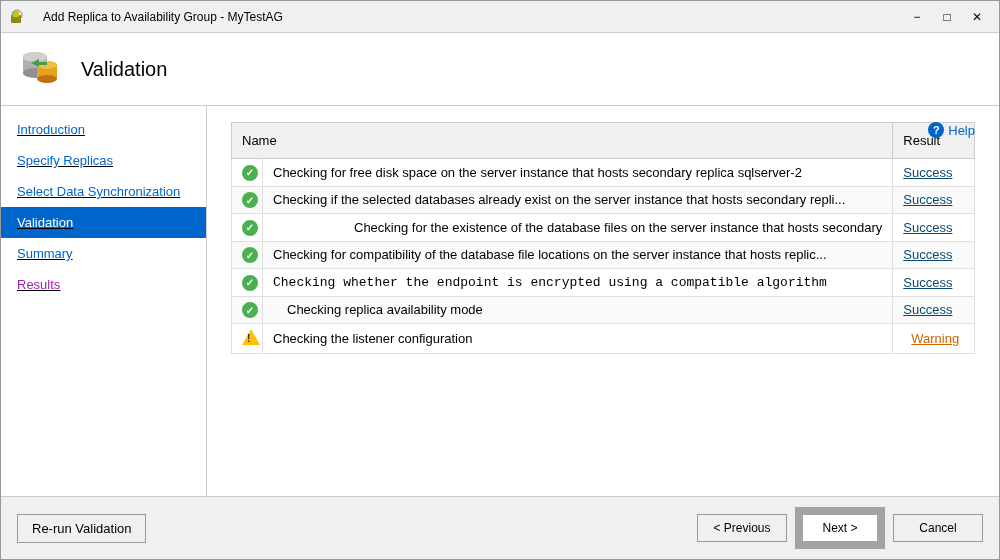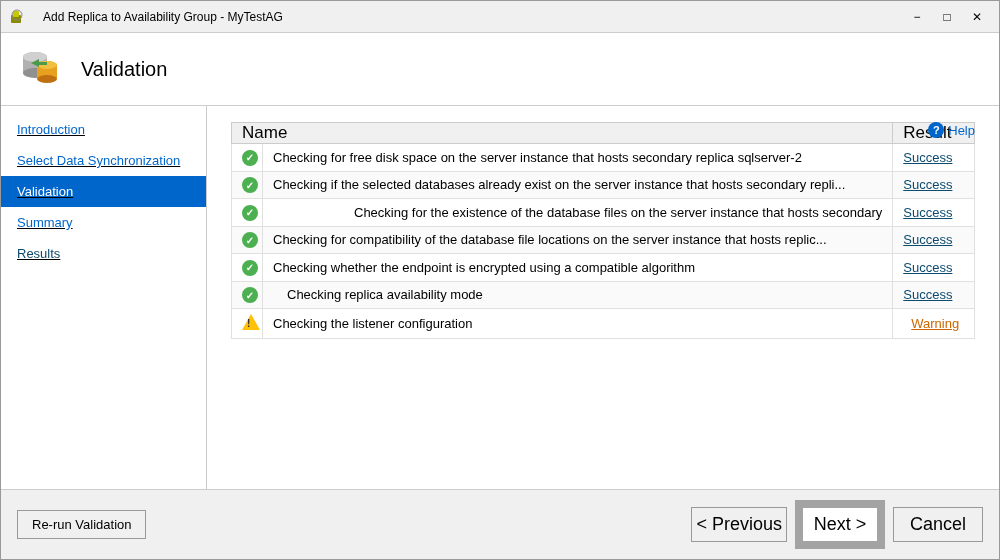--- a/index.html
+++ b/index.html
@@ -101,21 +101,21 @@
       padding: 8px 16px;
       cursor: pointer;
       color: #0066cc;
       font-size: 13px;
     }
     .sidebar-item.active {
       background: #0066cc;
       color: #ffffff;
     }
     .sidebar-item.inactive {
-      color: #0c4a6e;
+      color: #a21caf;
       cursor: default;
     }
 
     
     .content {
       flex: 1;
       padding: 16px 24px;
       overflow-y: auto;
       background: #ffffff;
       position: relative;
@@ -150,24 +150,24 @@
       margin-top: 8px;
     }
     .validation-table {
       width: 100%;
       border-collapse: collapse;
       border: 1px solid #ccc;
     }
     .validation-table th {
       background: #f0f0f0;
       border: 1px solid #ccc;
-      padding: 0 10px;
+      padding: 10px 10px;
       text-align: left;
       font-weight: normal;
-      font-size: 17px;
+      font-size: 13px;
     }
     .validation-table td {
       border: 1px solid #e0e0e0;
       padding: 5px 10px;
       font-size: 13px;
       background: #fff;
     }
     .validation-table tr:nth-child(even) td { background: #fafafa; }
     .icon-cell {
       width: 24px;
@@ -231,21 +231,21 @@
       border: 1px solid #999;
       padding: 6px 14px;
       font-size: 13px;
       cursor: pointer;
       margin-right: auto;
     }
     .nav-btn {
       background: #f0f0f0;
       border: 1px solid #999;
       padding: 6px 4px;
-      font-size: 18px;
+      font-size: 12px;
       cursor: pointer;
       min-width: 90px;
     }
     .nav-btn.next {
       background: #fff;
       border: 8px solid #a3a3a3;
       color: #000;
     }
   </style>
 </head>
@@ -288,20 +288,23 @@
       </svg>
     </div>
     <span class="header-title">Validation</span>
   </div>
 
   <div class="main-content">
 
     <div class="sidebar">
       <div class="sidebar-item link">
         <span>Introduction</span>
+      </div>
+      <div class="sidebar-item link">
+        <span>Specify Replicas</span>
       </div>
       <div class="sidebar-item link">
         <span>Select Data Synchronization</span>
       </div>
       <div class="sidebar-item active">
         <span>Validation</span>
       </div>
       <div class="sidebar-item link">
         <span>Summary</span>
       </div>
@@ -340,21 +343,21 @@
               <td style="max-width: 600px; text-align: right;">Checking for the existence of the database files on the server instance that hosts secondary</td>
               <td style="white-space: nowrap;"><a class="link-success" href="#">Success</a></td>
             </tr>
             <tr>
               <td class="icon-cell"><span class="status-icon-success">✓</span></td>
               <td style="max-width: 600px;">Checking for compatibility of the database file locations on the server instance that hosts replic...</td>
               <td style="white-space: nowrap;"><a class="link-success" href="#">Success</a></td>
             </tr>
             <tr>
               <td class="icon-cell"><span class="status-icon-success">✓</span></td>
-              <td style="max-width: 600px;">Checking whether the endpoint is encrypted using a compatible algorithm</td>
+              <td style="max-width: 600px; font-family: Liberation Mono, monospace;">Checking whether the endpoint is encrypted using a compatible algorithm</td>
               <td style="white-space: nowrap;"><a class="link-success" href="#">Success</a></td>
             </tr>
             <tr>
               <td class="icon-cell"><span class="status-icon-success">✓</span></td>
               <td style="max-width: 600px; padding-left: 24px;">Checking replica availability mode</td>
               <td style="white-space: nowrap;"><a class="link-success" href="#">Success</a></td>
             </tr>
             <tr>
               <td class="icon-cell"><span class="status-icon-warning"></span></td>
               <td style="max-width: 600px;">Checking the listener configuration</td>

